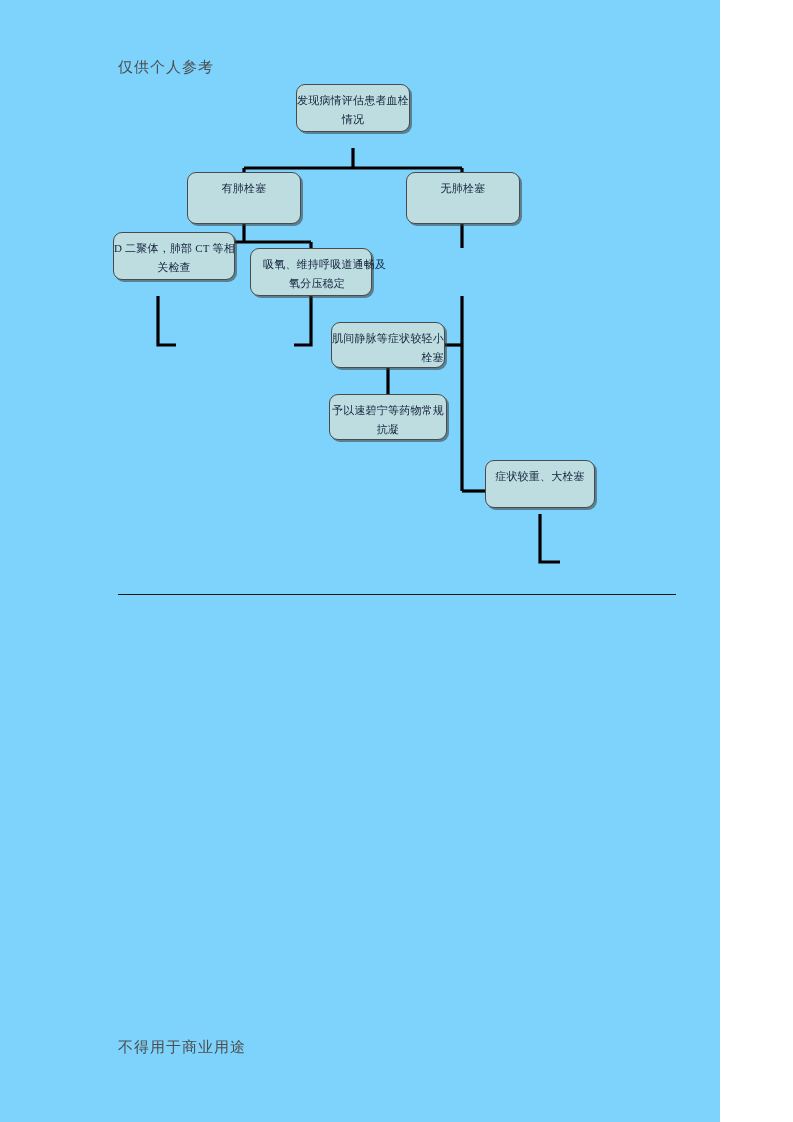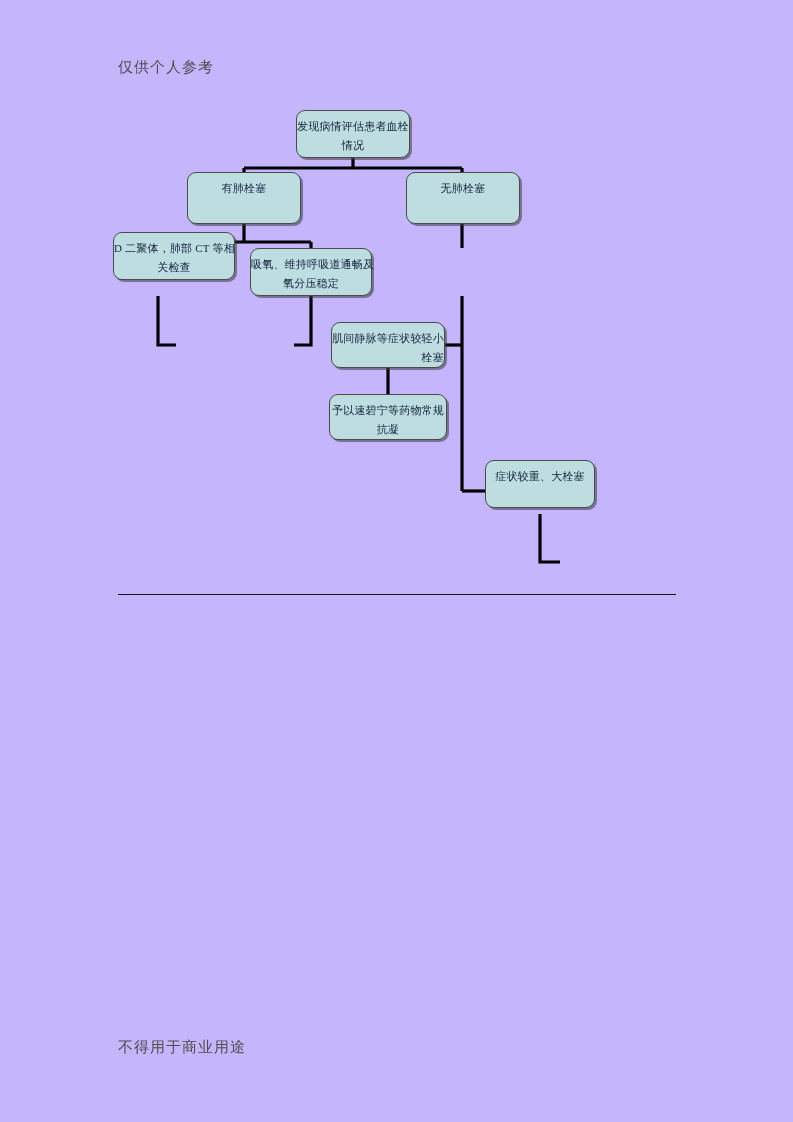--- a/index.html
+++ b/index.html
@@ -5,23 +5,23 @@
   html, body {
     margin: 0;
     padding: 0;
     background: #ffffff;
   }
   body {
     font-family: "Liberation Serif", "DejaVu Serif", serif;
   }
   .page {
     position: relative;
-    width: 793px;
+    width: 720px;
     height: 1122px;
-    background: #c4b5fd;
+    background: #7dd3fc;
     overflow: hidden;
   }
 
   
   .wm {
     position: absolute;
     font-family: "Liberation Serif", "DejaVu Serif", serif;
     font-size: 15px;
     color: #4d4d4d;
     letter-spacing: 1px;
@@ -107,41 +107,41 @@
         <path d="M462,345 L445,345"></path>
 
         <path d="M462,491 L485,491"></path>
 
         <path d="M388,368 L388,394"></path>
 
         <path d="M540,514 L540,562 L560,562"></path>
       </g>
     </svg>
 
-    <div class="node" style="left:296px; top:110px; width:114px; height:48px;">
+    <div class="node" style="left:296px; top:84px; width:114px; height:48px;">
       <span class="ln">发现病情评估患者血栓</span>
       <span class="ln">情况</span>
     </div>
 
     <div class="node" style="left:187px; top:172px; width:114px; height:52px;">
       <span class="ln">有肺栓塞</span>
       <span class="ln"></span>
     </div>
 
     <div class="node" style="left:406px; top:172px; width:114px; height:52px;">
       <span class="ln">无肺栓塞</span>
       <span class="ln"></span>
     </div>
 
     <div class="node" style="left:113px; top:232px; width:122px; height:48px;">
       <span class="ln">D 二聚体，肺部 CT 等相</span>
       <span class="ln">关检查</span>
     </div>
 
-    <div class="node" style="left:250px; top:248px; width:122px; height:48px;">
+    <div class="node" style="left:250px; top:248px; width:122px; height:48px;padding-left:12px;">
       <span class="ln">吸氧、维持呼吸道通畅及</span>
       <span class="ln">氧分压稳定</span>
     </div>
 
 
 
     <div class="node" style="left:331px; top:322px; width:114px; height:46px;text-align:right;">
       <span class="ln">肌间静脉等症状较轻小</span>
       <span class="ln">栓塞</span>
     </div>

